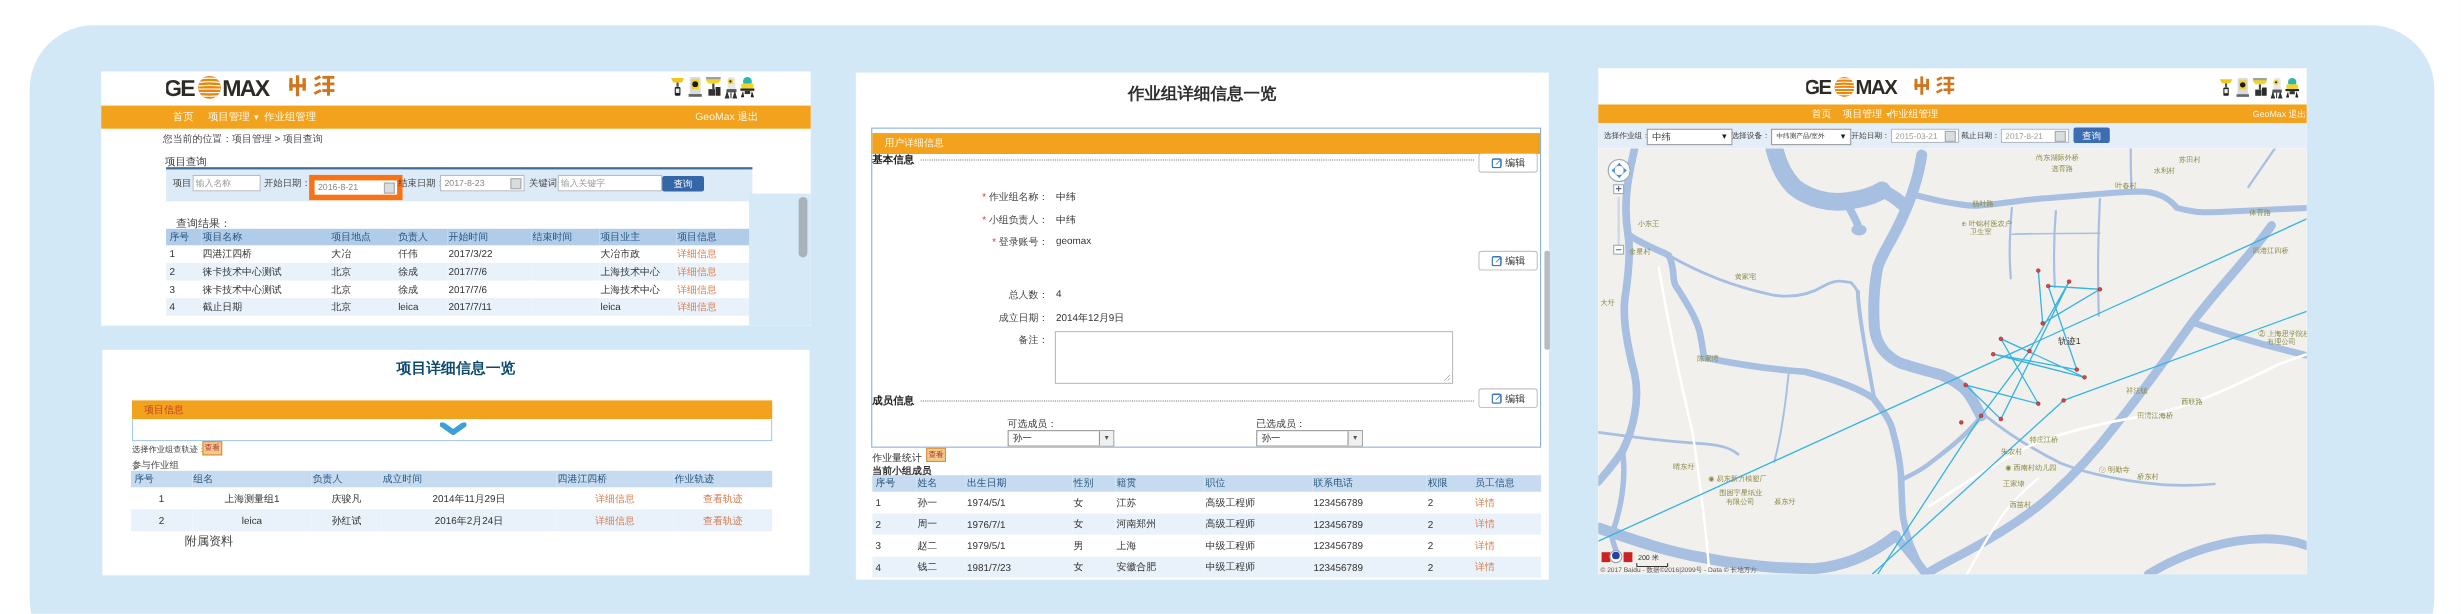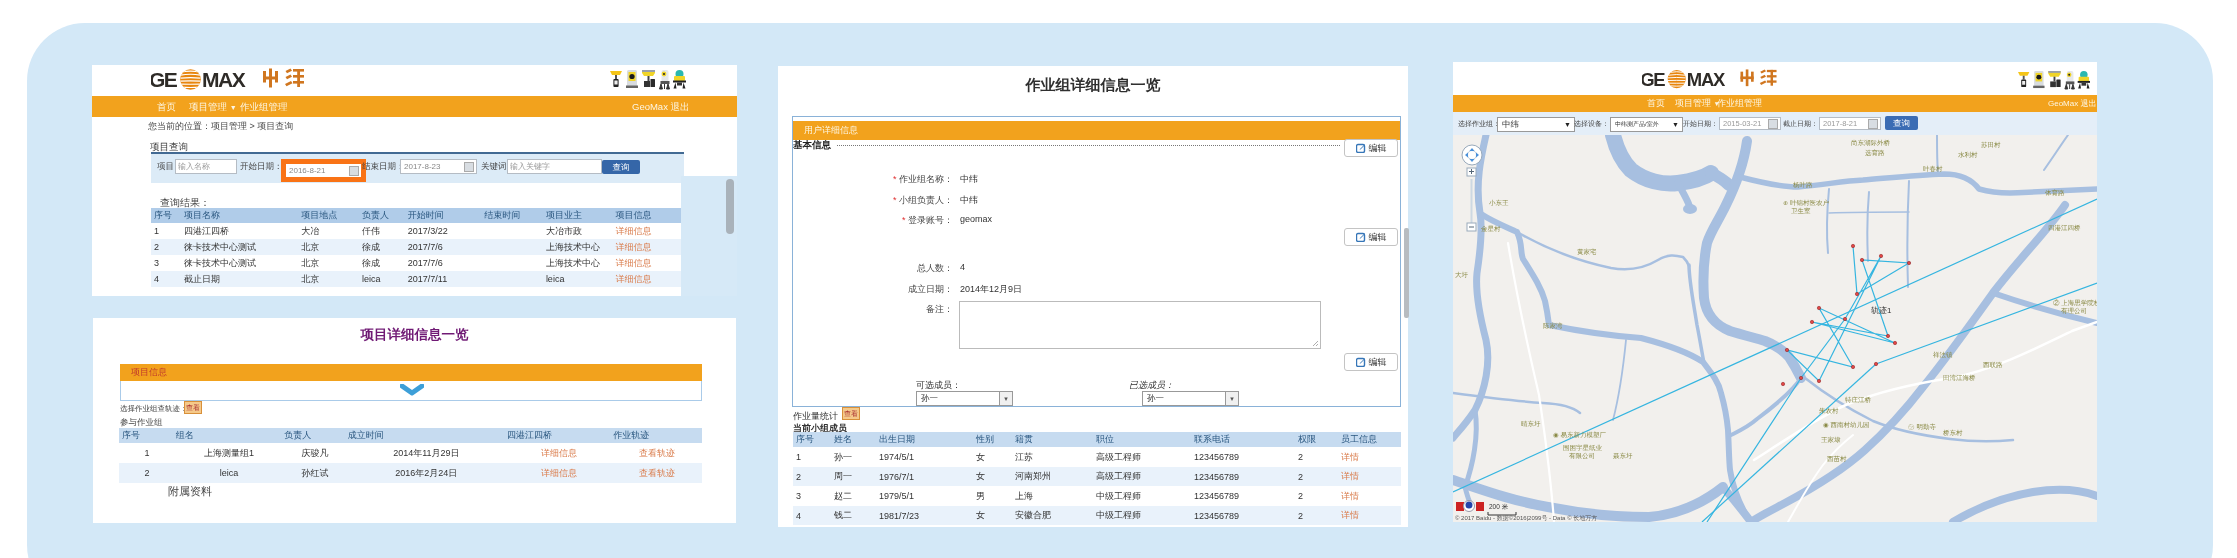--- a/index.html
+++ b/index.html
@@ -173,21 +173,21 @@
           <td>leica</td>
           <td class="olink">详细信息</td>
         </tr>
   </tbody>
     </table>
   <div class="abs" style="left:589px;top:111px;width:56px;height:120px;background:#d6e9f7;"></div>
     <div class="abs" style="left:634px;top:114px;width:8px;height:55px;background:#a9b2ba;border-radius:4px;"></div>
 </div>
 
 <div class="abs panel" id="p2">
-  <div class="abs" style="left:0;top:8px;width:643px;text-align:center;font-size:13.5px;font-weight:bold;color:#701a75;">项目详细信息一览</div>
+  <div class="abs" style="left:0;top:8px;width:643px;text-align:center;font-size:13.5px;font-weight:bold;color:#0c4a6e;">项目详细信息一览</div>
   <div class="abs onav" style="left:27px;top:46px;width:582px;height:17px;font-size:9px;line-height:17px;"><span style="color:#c0392b;margin-left:11px;">项目信息</span></div>
   <div class="abs" style="left:27px;top:63px;width:580px;height:19px;background:#fff;border:1px solid #aacbe9;border-top:none;">
     <svg class="abs" style="left:279px;top:3px;" width="24" height="13" viewBox="0 0 24 13">
         <path d="M2 2 L12 9 L22 2" stroke="#3d9fd8" stroke-width="5" fill="none" stroke-linecap="round" stroke-linejoin="round"></path>
       </svg>
   </div>
   <div class="abs" style="left:27px;top:86px;font-size:7.5px;color:#444;">选择作业组查轨迹：</div>
   <div class="abs" style="left:91px;top:83px;width:16px;height:11px;background:#f5c98a;border:1px solid #d8903a;font-size:7px;color:#a33;text-align:center;line-height:11px;">查看</div>
   <div class="abs" style="left:27px;top:99px;font-size:8.5px;color:#444;">参与作业组</div>
   <table class="abs" style="left:26px;top:110px;width:583px;font-size:9px;color:#333;text-align:center;">
@@ -246,27 +246,31 @@
     <div class="abs lbl" style="left:0;top:145px;">总人数：</div>
       <div class="abs val" style="left:167px;top:145px;">4</div>
     <div class="abs lbl" style="left:0;top:166px;">成立日期：</div>
       <div class="abs val" style="left:167px;top:166px;">2014年12月9日</div>
     <div class="abs lbl" style="left:0;top:186px;">备注：</div>
     <div class="abs" style="left:166px;top:184px;width:360px;height:46px;border:1px solid #bbb;background:#fff;">
       <svg class="abs" style="right:1px;bottom:1px;" width="7" height="7" viewBox="0 0 7 7">
           <path d="M6 1 L1 6 M6 4 L4 6" stroke="#999" stroke-width="0.8"></path>
         </svg>
     </div>
+    <div class="abs sechead" style="left:0;top:242px;width:607px;">
+        <b>成员信息</b>
+        <span class="dots"></span>
+      </div>
     <div class="ebtn" style="left:551px;top:236px;"><svg width="10" height="10" viewBox="0 0 10 10">
           <rect x="0.5" y="1.5" width="8" height="8" rx="1.5" fill="none" stroke="#3676b8" stroke-width="1.4"></rect>
           <path d="M3.5 6.5 L8.5 1.5 L9 2 L4.5 6.5 z" fill="#3676b8"></path>
         </svg> 编辑</div>
     <div class="abs" style="left:123px;top:262px;">可选成员：</div>
     <div class="abs selbox" style="left:123px;top:274px;width:91px;">孙一<span class="selarr">▾</span></div>
-    <div class="abs" style="left:336px;top:262px;font-style:italic;">已选成员：</div>
+    <div class="abs" style="left:349px;top:262px;">已选成员：</div>
     <div class="abs selbox" style="left:349px;top:274px;width:91px;">孙一<span class="selarr">▾</span></div>
   </div>
   <div class="abs" style="left:15px;top:344px;">作业量统计：</div>
   <div class="abs" style="left:64px;top:341px;width:16px;height:11px;background:#f5c98a;border:1px solid #d8903a;font-size:7px;color:#a33;text-align:center;line-height:11px;">查看</div>
   <div class="abs" style="left:15px;top:356px;font-weight:bold;">当前小组成员</div>
   <table class="abs" style="left:15px;top:366px;width:608px;font-size:9px;color:#333;">
     <tbody>
         <tr style="background:#c6dbf0;color:#29567f;height:14px;">
       <td style="width:36px;padding-left:3px;">序号</td>
           <td style="width:43px;">姓名</td>

